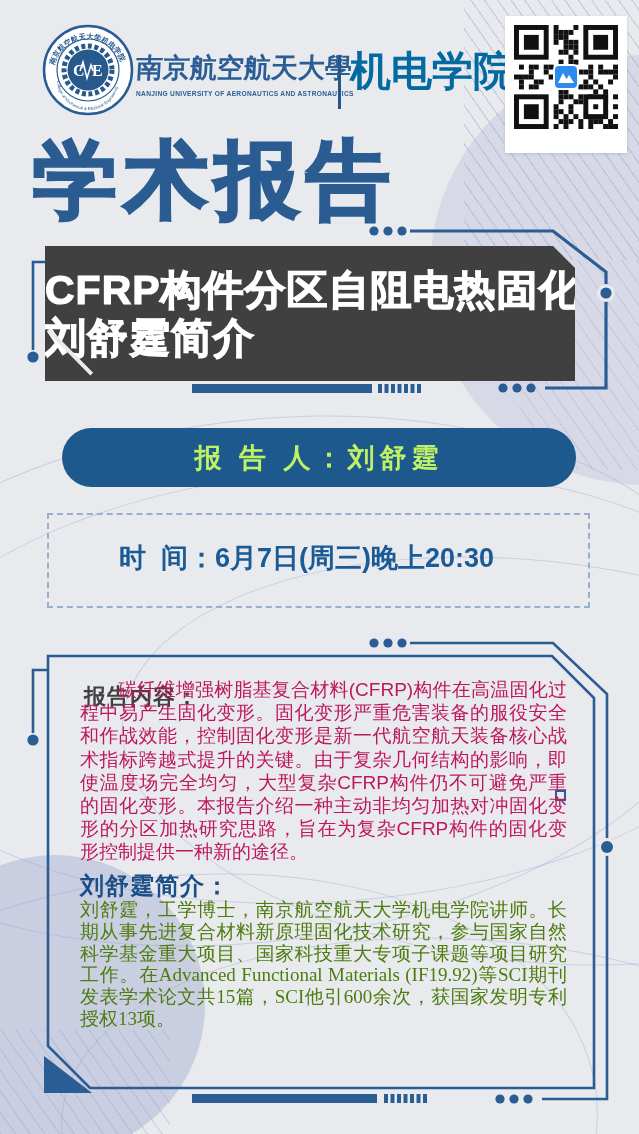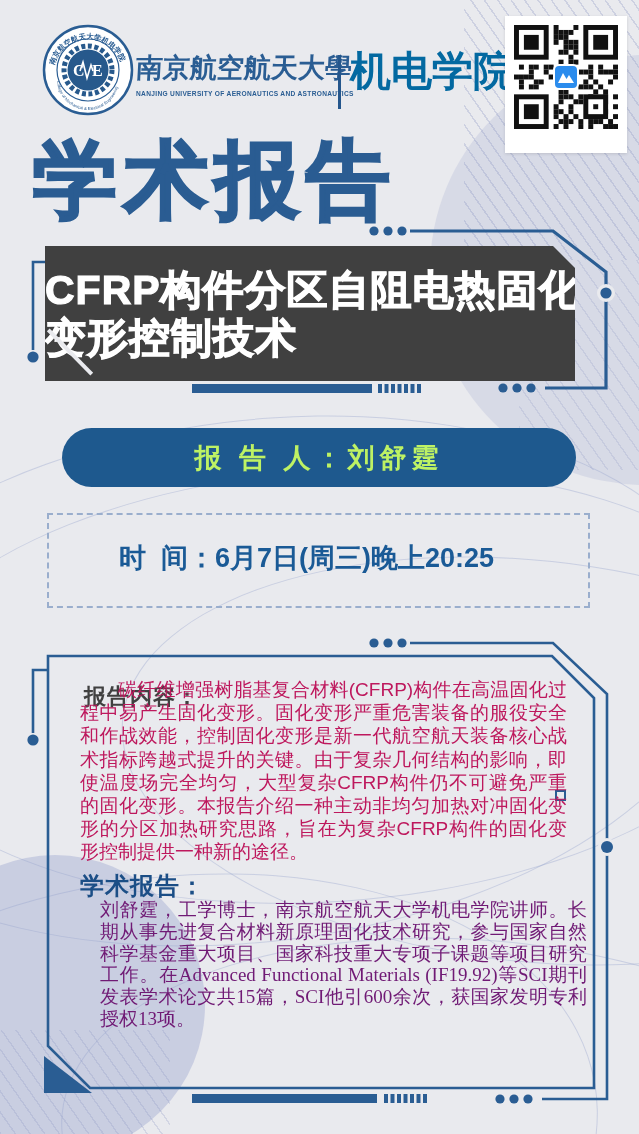--- a/index.html
+++ b/index.html
@@ -61,21 +61,21 @@
     box-sizing:border-box;display:flex;flex-direction:column;justify-content:center;
     gap:6px;padding-left:70px;}
   .sched-row{display:flex;align-items:baseline;}
   .sched-label,.sched-value{font-size:27px;font-weight:bold;color:#1a5a96;white-space:pre;}
   
   .abs-heading{left:84px;top:682px;font-size:22px;font-weight:bold;color:#404040;letter-spacing:1px;}
   .abs-body{left:80px;top:678px;width:487px;font-family:Liberation Sans, sans-serif;
     font-size:19px;line-height:23.2px;color:#be185d;text-align:justify;text-indent:2em;}
   .bio-heading{left:80px;top:870px;font-size:24px;font-weight:bold;color:#1b4e86;letter-spacing:1px;}
   .bio-body{left:80px;top:899px;width:487px;font-family:"Liberation Serif",serif;
-    font-size:19px;line-height:21.8px;color:#701a75;text-align:justify;margin-left:20px;}
+    font-size:19px;line-height:21.8px;color:#4d7c0f;text-align:justify;}
 </style>
 </head>
 <body>
 
 <div class="poster">
 
   <div class="bg circle-tr"></div>
   <div class="bg circle-bl"></div>
   <div class="bg hatch-tr"></div>
   <div class="bg hatch-r2"></div>
@@ -297,35 +297,35 @@
       <svg width="18" height="14" viewBox="0 0 18 14">
         <path d="M1,13 L6,3 L9.5,9 L12,5 L17,13 Z" fill="#ffffff"></path>
       </svg>
     </div>
   </div>
 
   <div class="layer poster-title">学术报告</div>
 
   <div class="layer title-box">
     <div class="title-line">CFRP构件分区自阻电热固化</div>
-    <div class="title-line">变形控制技术</div>
+    <div class="title-line">刘舒霆简介</div>
     <div class="slash"></div>
   </div>
 
   <div class="layer pill">
     <div class="pill-text">报 告 人：刘舒霆</div>
   </div>
 
   <div class="layer schedule">
     <div class="sched-row">
       <span class="sched-label">时  间：</span>
-      <span class="sched-value">6月7日(周三)晚上20:25</span>
+      <span class="sched-value">6月7日(周三)晚上20:30</span>
     </div>
     <div class="sched-row">
     </div>
   </div>
 
   <div class="layer abs-heading">报告内容：</div>
   <div class="layer abs-body">碳纤维增强树脂基复合材料(CFRP)构件在高温固化过程中易产生固化变形。固化变形严重危害装备的服役安全和作战效能，控制固化变形是新一代航空航天装备核心战术指标跨越式提升的关键。由于复杂几何结构的影响，即使温度场完全均匀，大型复杂CFRP构件仍不可避免严重的固化变形。本报告介绍一种主动非均匀加热对冲固化变形的分区加热研究思路，旨在为复杂CFRP构件的固化变形控制提供一种新的途径。</div>
-  <div class="layer bio-heading">学术报告：</div>
+  <div class="layer bio-heading">刘舒霆简介：</div>
   <div class="layer bio-body">刘舒霆，工学博士，南京航空航天大学机电学院讲师。长期从事先进复合材料新原理固化技术研究，参与国家自然科学基金重大项目、国家科技重大专项子课题等项目研究工作。在Advanced Functional Materials (IF19.92)等SCI期刊发表学术论文共15篇，SCI他引600余次，获国家发明专利授权13项。</div>
 
 </div>
 
 </body></html>

